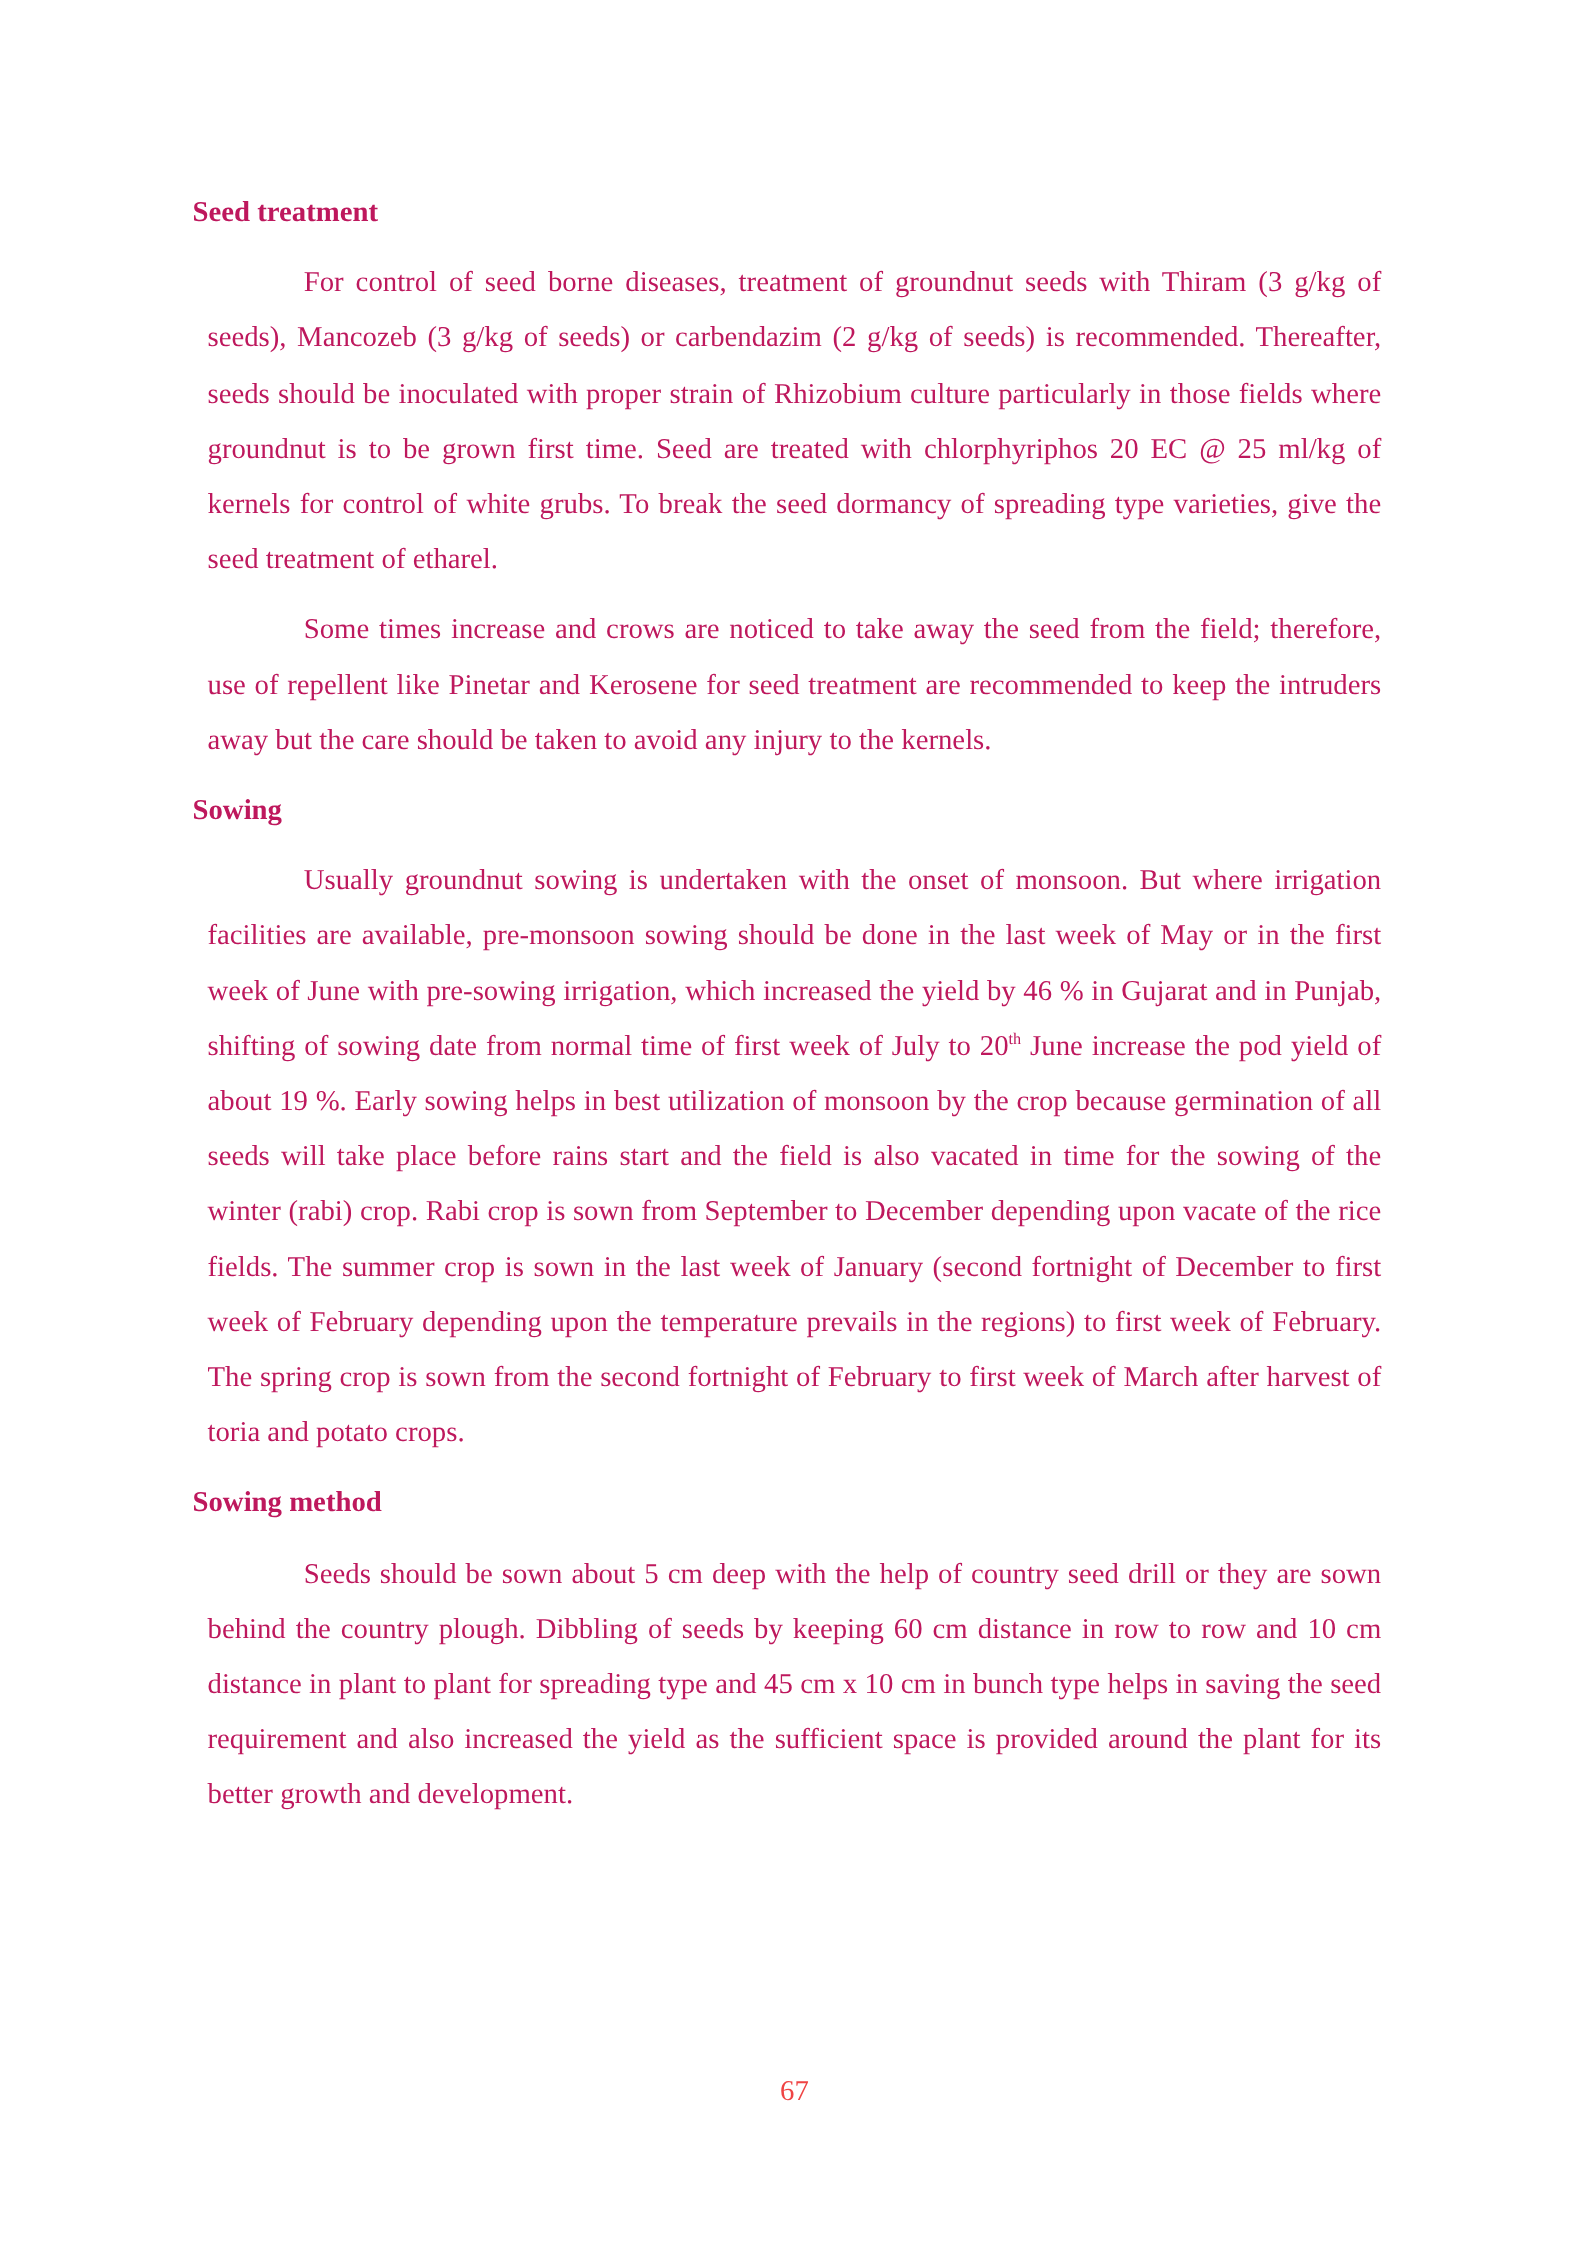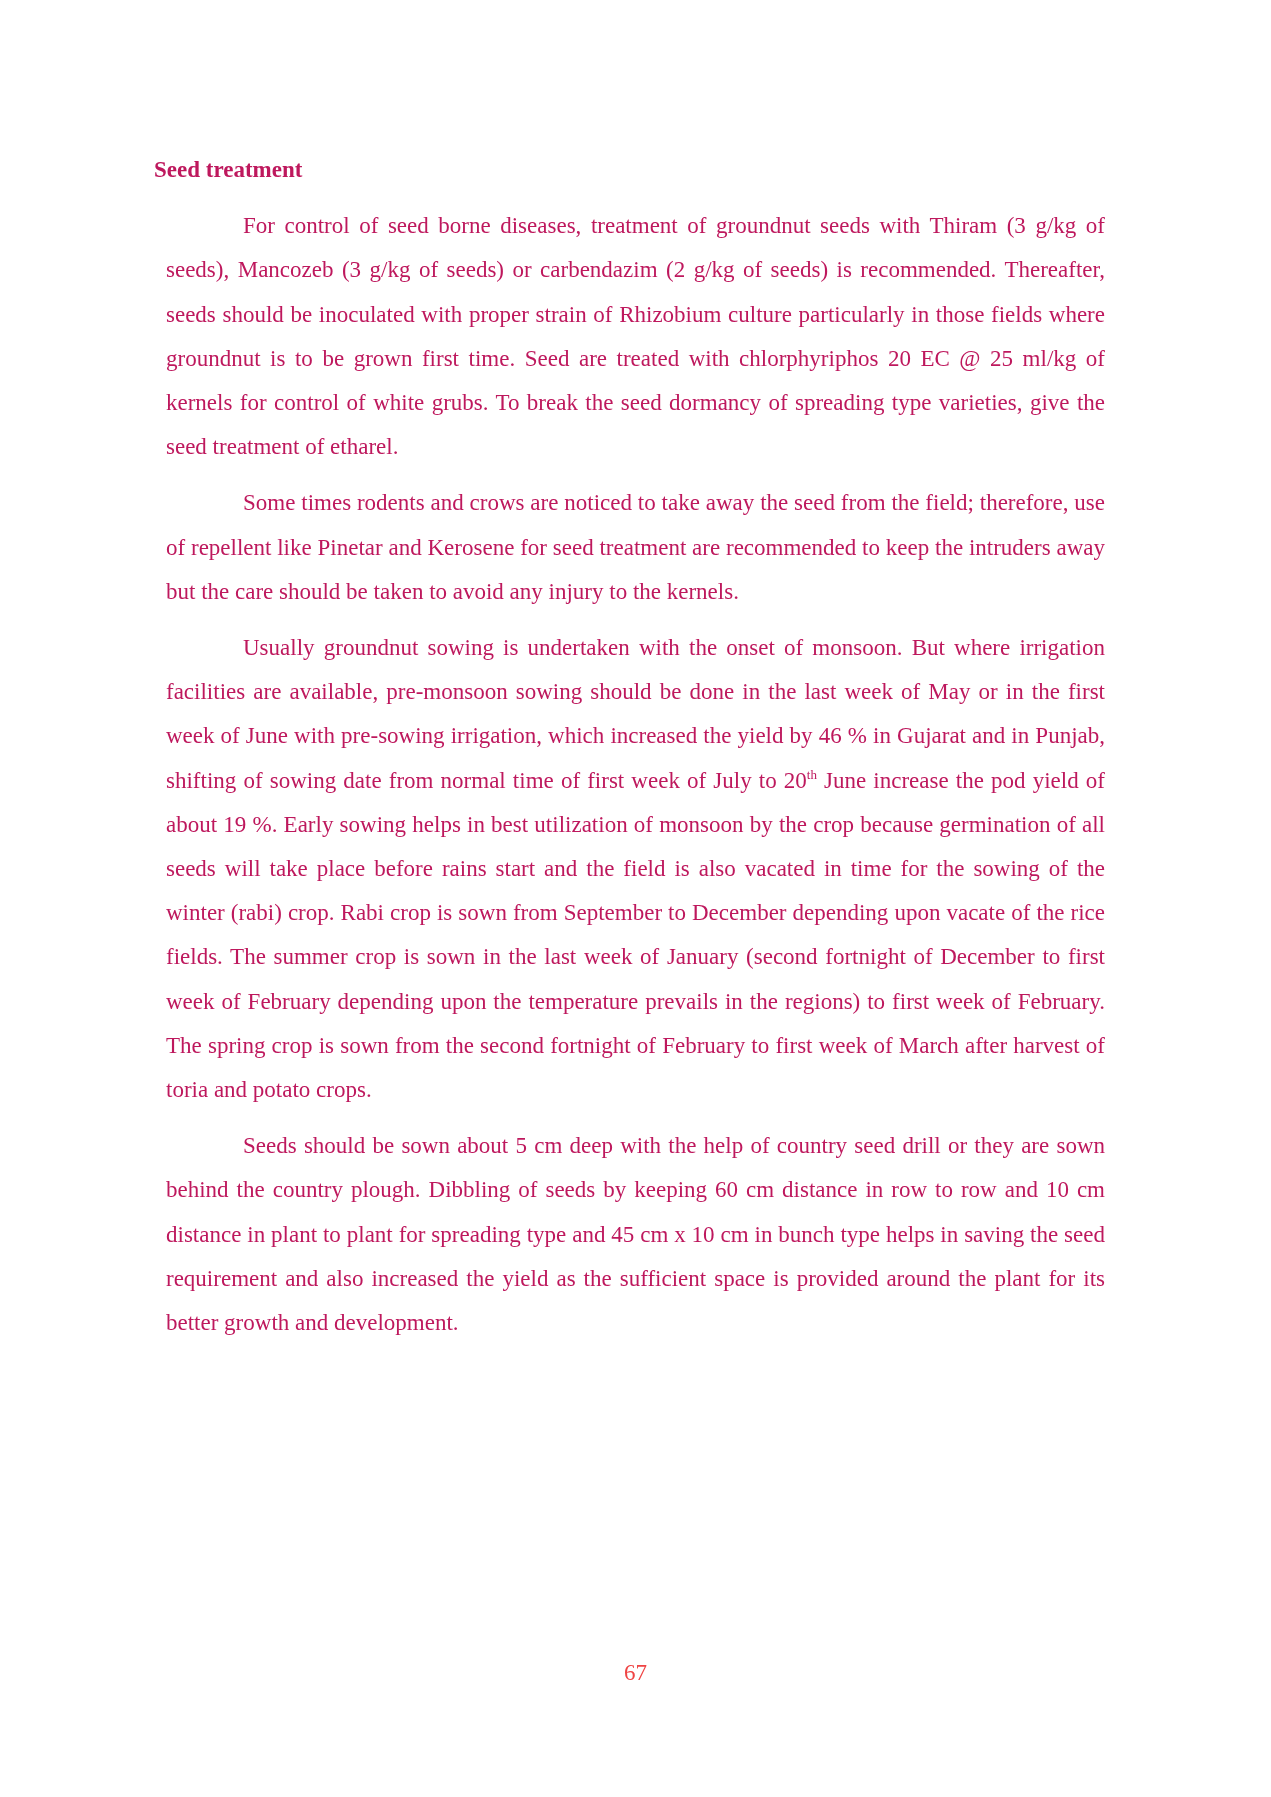--- a/index.html
+++ b/index.html
@@ -38,25 +38,27 @@
     color: #ef4444;
   }
 </style>
 </head>
 <body>
 
 <div class="page">
   <section>
     <h2>Seed treatment</h2>
     <p>For control of seed borne diseases, treatment of groundnut seeds with Thiram (3 g/kg of seeds), Mancozeb (3 g/kg of seeds) or carbendazim (2 g/kg of seeds) is recommended. Thereafter, seeds should be inoculated with proper strain of Rhizobium culture particularly in those fields where groundnut is to be grown first time. Seed are treated with chlorphyriphos 20 EC @ 25 ml/kg of kernels for control of white grubs. To break the seed dormancy of spreading type varieties, give the seed treatment of etharel.</p>
-    <p>Some times rodents and crows are noticed to take away the seed from the field; therefore, use of repellent like Pinetar and Kerosene for seed treatment are recommended to keep the intruders away but the care should be taken to avoid any injury to the kernels.</p>
+    <p>Some times increase and crows are noticed to take away the seed from the field; therefore, use of repellent like Pinetar and Kerosene for seed treatment are recommended to keep the intruders away but the care should be taken to avoid any injury to the kernels.</p>
   </section>
 
   <section>
+    <h2>Sowing</h2>
     <p><span>Usually groundnut sowing is undertaken with the onset of monsoon.  But where irrigation facilities are available, pre-monsoon sowing should be done in the last week of May or in the first week of June with pre-sowing irrigation, which increased the yield by 46 % in Gujarat and in Punjab, shifting of sowing date from normal time of first week of July to 20</span><sup>th</sup><span> June increase the pod yield of about 19 %. Early sowing helps in best utilization of monsoon by the crop because germination of all seeds will take place before rains start and the field is also vacated in time for the sowing of the winter (rabi) crop. Rabi crop is sown from September to December depending upon vacate of the rice fields. The summer crop is sown in the last week of January (second fortnight of December to first week of February depending upon the temperature prevails in the regions) to first week of February. The spring crop is sown from the second fortnight of February to first week of March after harvest of toria and potato crops.</span></p>
   </section>
 
   <section>
+    <h2>Sowing method</h2>
     <p>Seeds should be sown about 5 cm deep with the help of country seed drill or they are sown behind the country plough. Dibbling of seeds by keeping 60 cm distance in row to row and 10 cm distance in plant to plant for spreading type and 45 cm x 10 cm in bunch type helps in saving the seed requirement and also increased the yield as the sufficient space is provided around the plant for its better growth and development.</p>
   </section>
 </div>
 
 <div class="page-number">67</div>
 
 </body></html>

